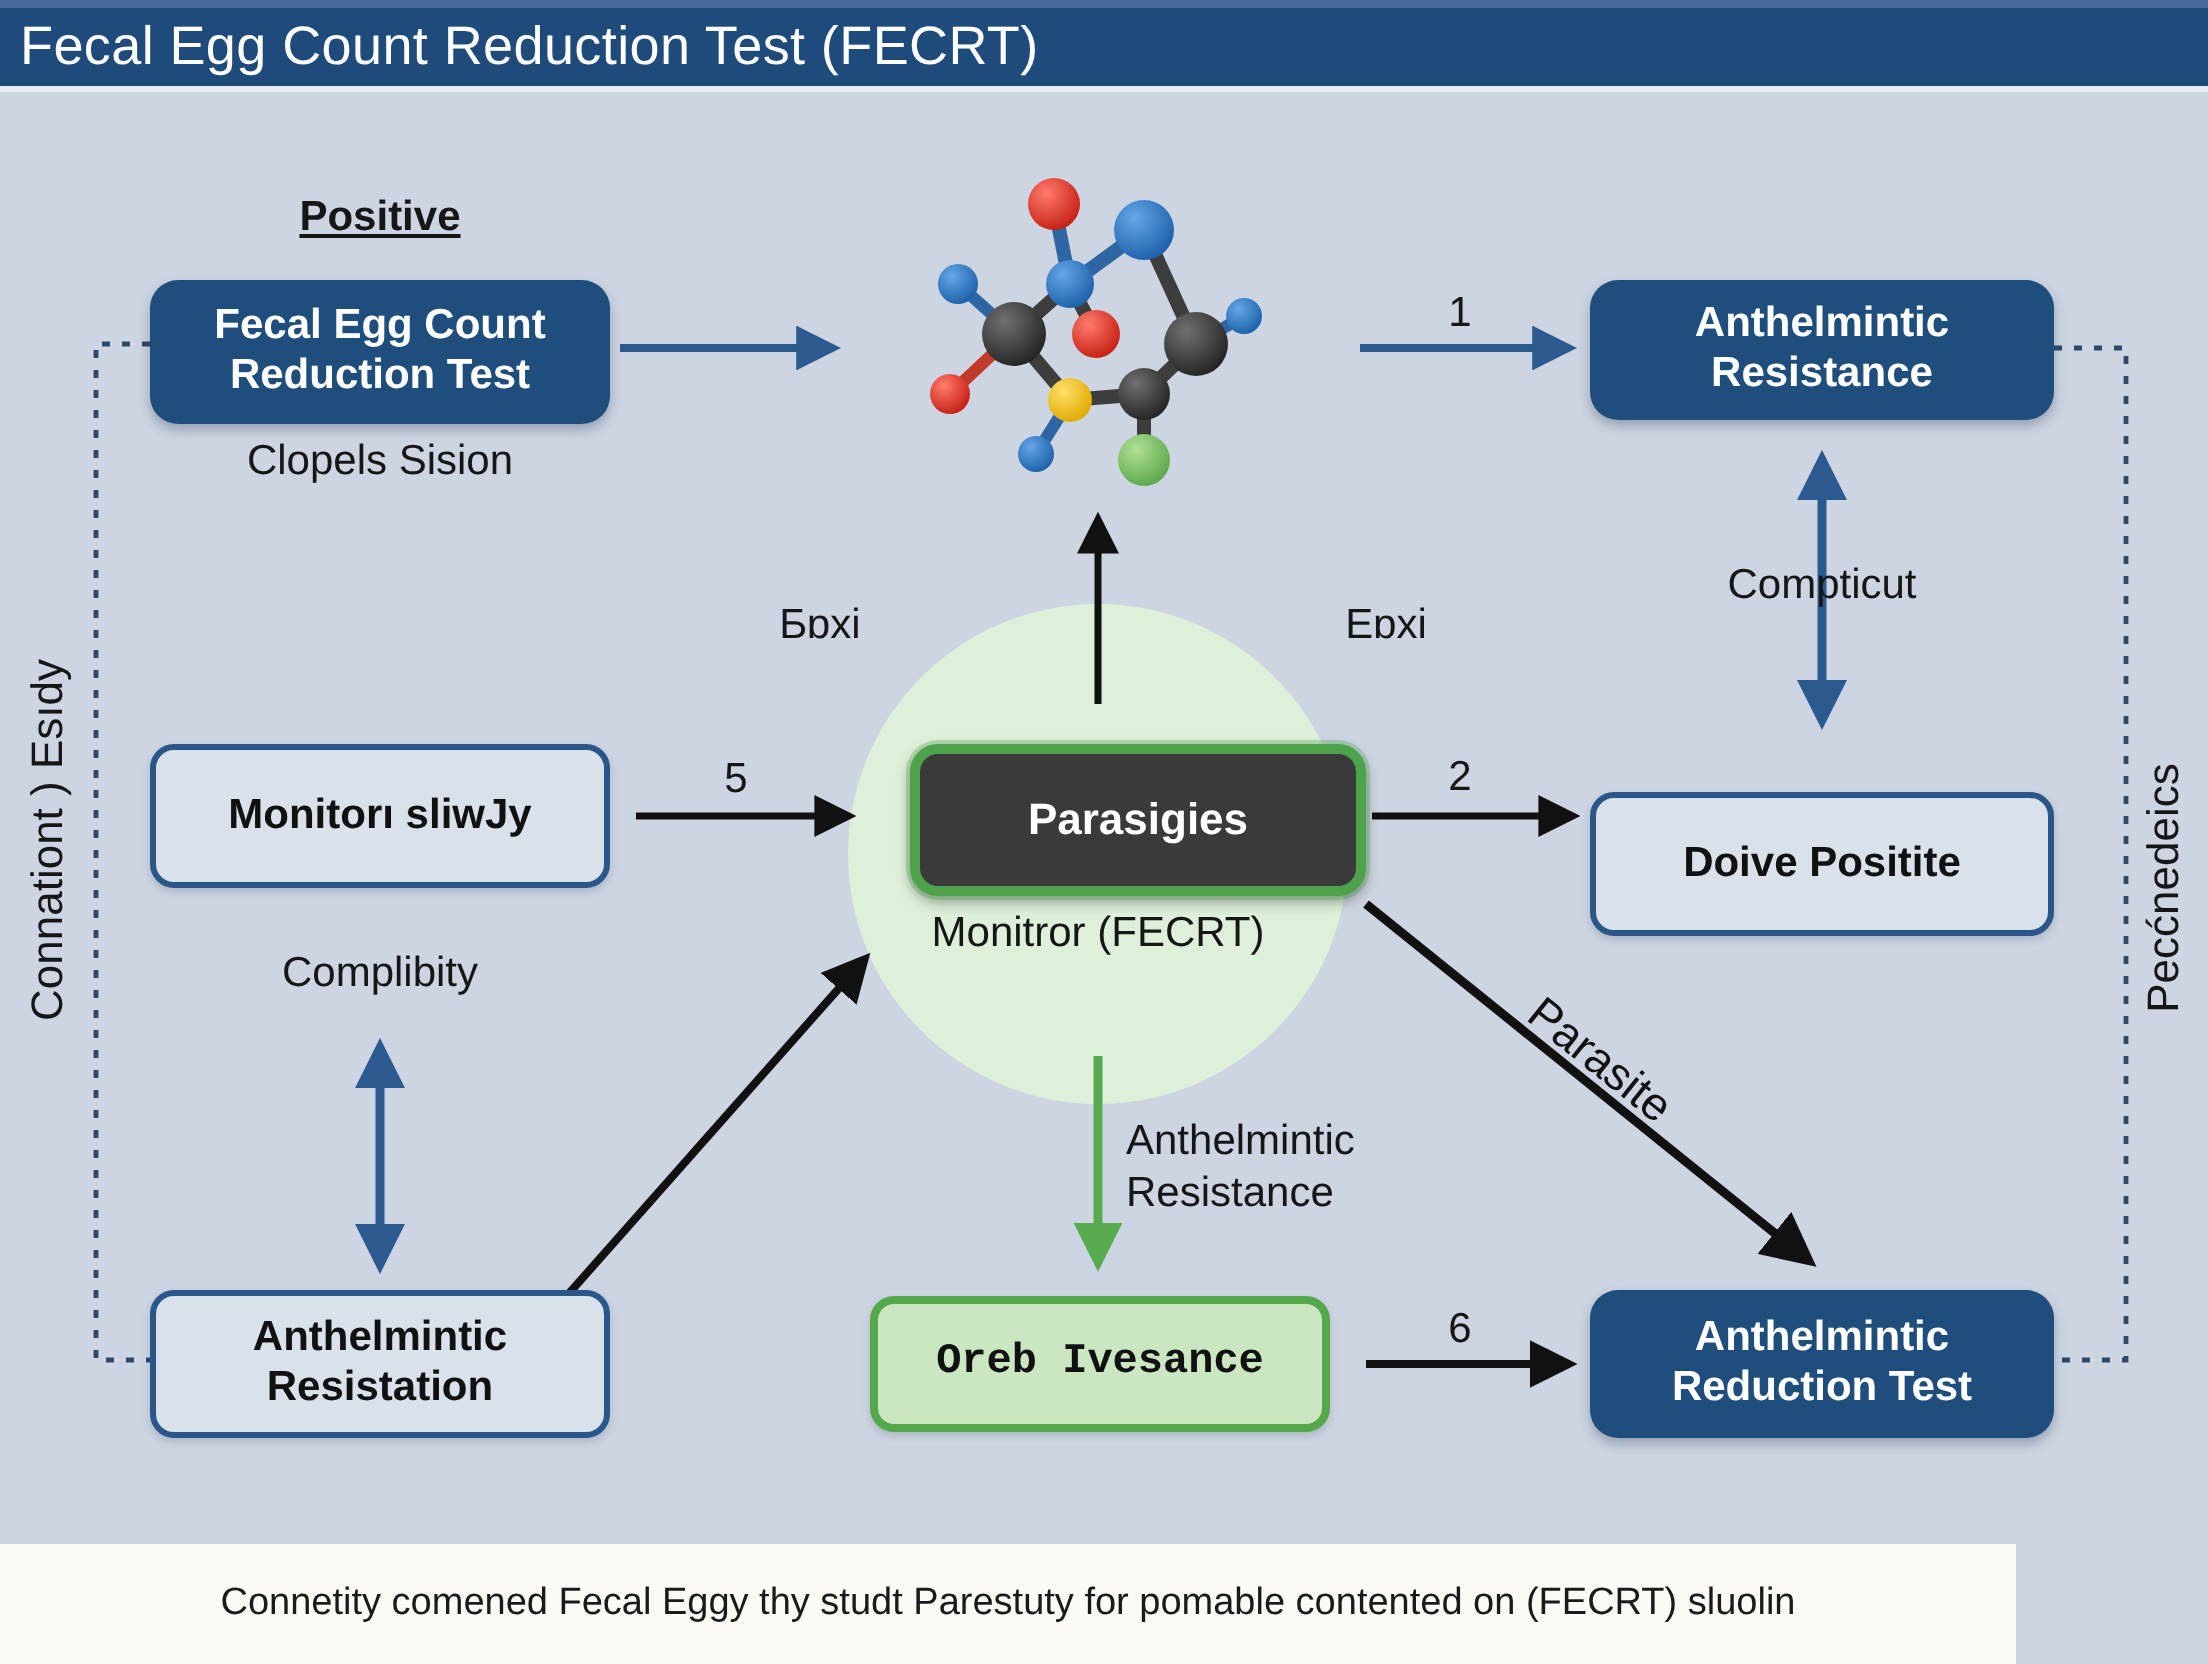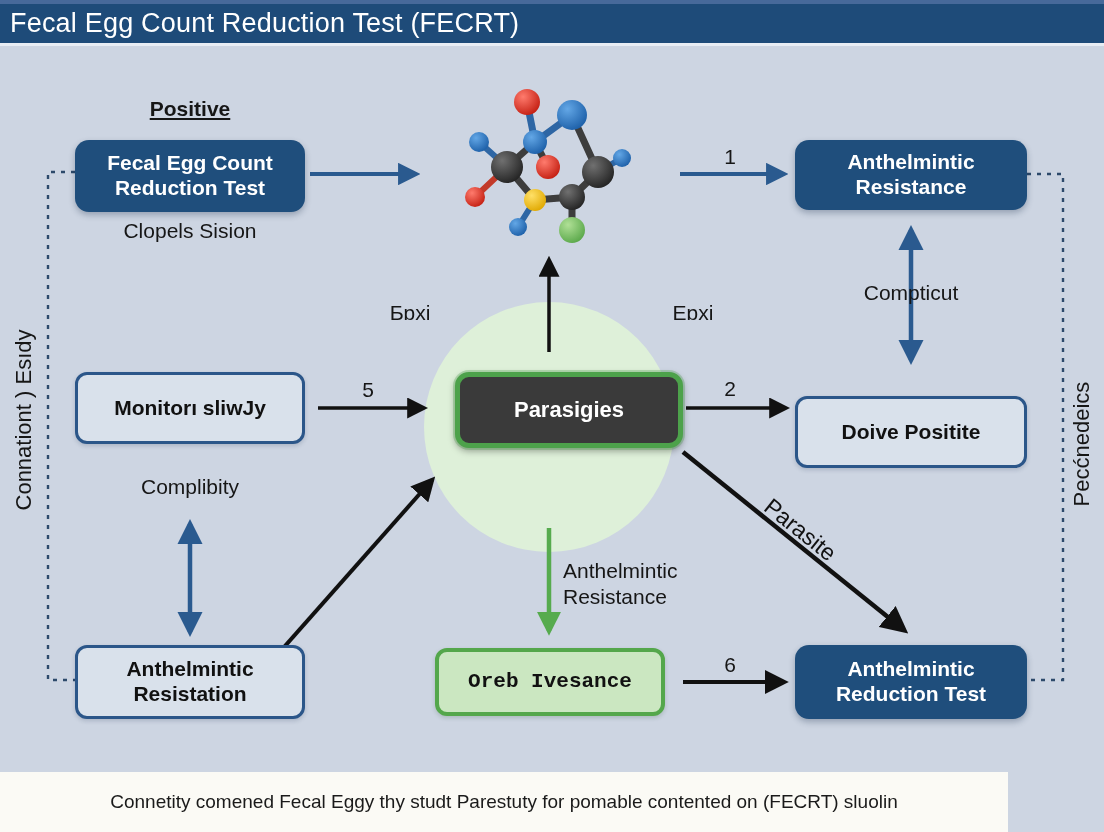--- a/index.html
+++ b/index.html
@@ -171,20 +171,21 @@
     <div class="lbl abs" style="left:338px;top:331px;width:60px;">5</div>
     <div class="lbl abs" style="left:700px;top:330px;width:60px;">2</div>
     <div class="lbl abs" style="left:700px;top:606px;width:60px;">6</div>
 
     <div class="lbl abs" style="left:355px;top:254px;width:110px;">Ƃɒxi</div>
     <div class="lbl abs" style="left:638px;top:254px;width:110px;">Eɒxi</div>
 
     <div class="node box-center abs" style="left:435px;top:326px;width:228px;height:76px;margin-left:20px;">
       <span>Parasigies</span>
     </div>
+    <div class="lbl abs" style="left:424px;top:408px;width:250px;">Monitror (FECRT)</div>
 
     <div class="node box-outline abs" style="left:75px;top:326px;width:230px;height:72px;text-align:right;">
       <span>Monitorı sliwJy</span>
     </div>
     <div class="lbl abs" style="left:795px;top:234px;width:232px;">Compticut</div>
 
     <div class="lbl abs" style="left:75px;top:428px;width:230px;">Complibity</div>
     <div class="node box-outline abs" style="left:795px;top:318px;width:232px;height:72px;margin-top:32px;">
       <span>Doive Positite</span>
     </div>

